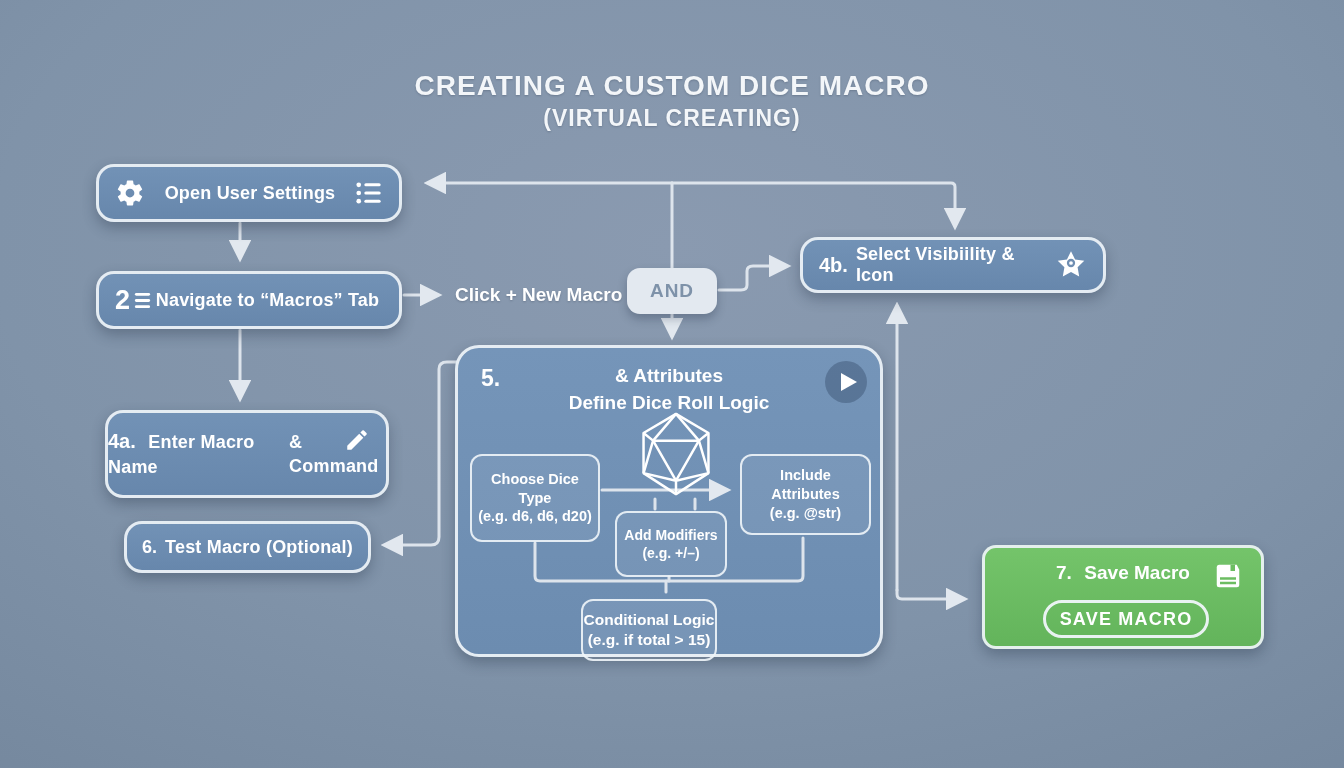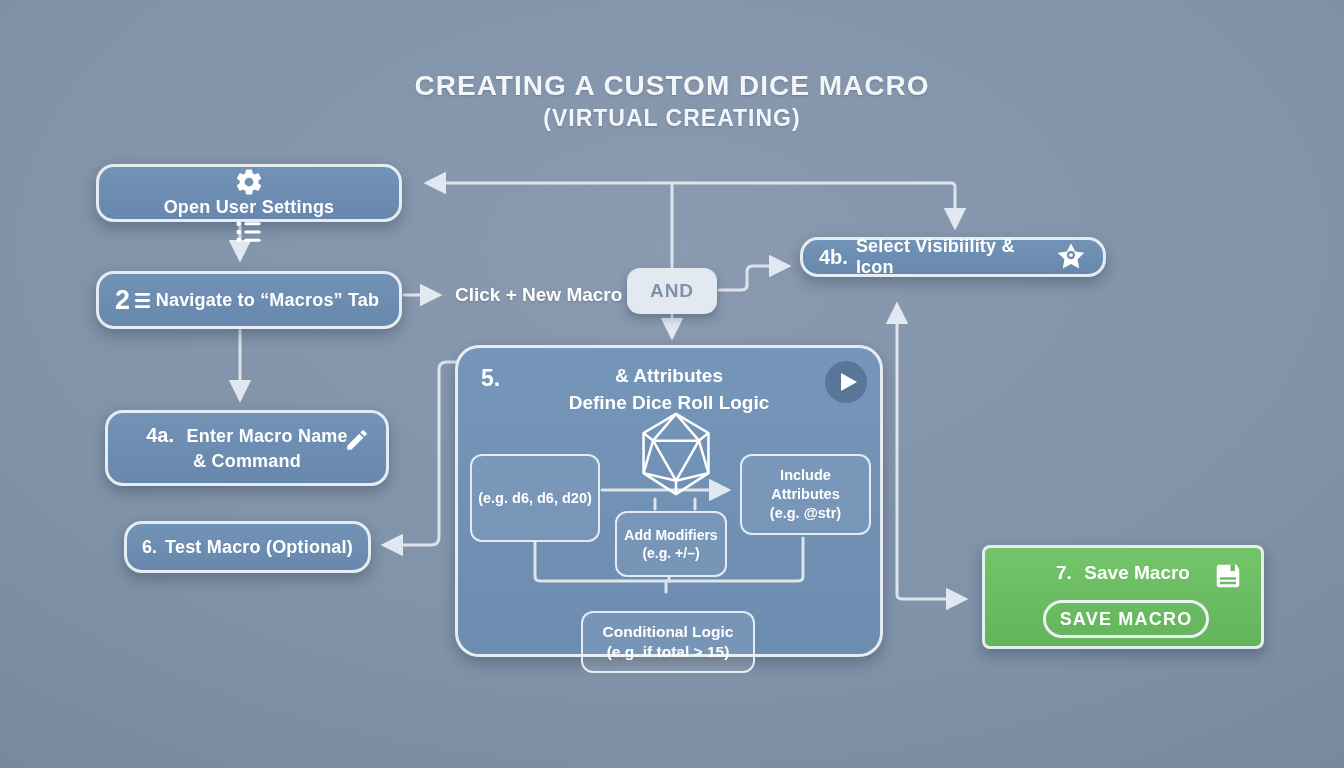--- a/index.html
+++ b/index.html
@@ -19,21 +19,21 @@
   .panel{border-radius:24px;background:linear-gradient(180deg,#7595b9,#6c8cb0);}
   .subbox{position:absolute;box-sizing:border-box;border:2.5px solid rgba(240,245,250,.9);
     border-radius:12px;background:rgba(255,255,255,.06);color:#fff;display:flex;
     flex-direction:column;align-items:center;justify-content:center;text-align:center;
     font-size:14.5px;font-weight:bold;line-height:1.3;}
   .floattext{position:absolute;color:#fff;font-size:19px;font-weight:bold;
     text-shadow:0 1px 2px rgba(30,45,65,.25);}
   .andbox{position:absolute;box-sizing:border-box;background:#e3e9f0;border-radius:13px;
     box-shadow:0 5px 10px rgba(22,37,57,.28);color:#7e92a9;font-size:19px;font-weight:bold;
     display:flex;align-items:center;justify-content:center;letter-spacing:1px;}
-  .greenbox{background:linear-gradient(180deg,#74c46a,#63b45b);border-radius:8px;}
+  .greenbox{background:linear-gradient(180deg,#74c46a,#63b45b);border-radius:14px;}
   .savebtn{position:absolute;left:58px;top:52px;width:166px;height:38px;box-sizing:border-box;
     border:3px solid rgba(240,245,250,.95);border-radius:19px;background:transparent;color:#fff;
     font-family:"Liberation Sans",sans-serif;font-size:18px;font-weight:bold;letter-spacing:1.2px;
     display:flex;align-items:center;justify-content:center;}
   .playbtn{position:absolute;right:13px;top:13px;width:42px;height:42px;border-radius:50%;
     background:rgba(38,58,88,.34);display:flex;align-items:center;justify-content:center;}
   svg.connectors{position:absolute;left:0;top:0;}
 </style>
 </head>
 <body>
@@ -68,21 +68,21 @@
 
       <path d="M240,330 V398" marker-end="url(#arrow)"></path>
     </g>
   </svg>
 
   <div class="titlewrap">
     <div class="title1">CREATING A CUSTOM DICE MACRO</div>
     <div class="title2">(VIRTUAL CREATING)</div>
   </div>
 
-  <div class="node" style="left:96px;top:164px;width:306px;height:58px;padding:0 16px;justify-content:flex-start;flex-direction:column;">
+  <div class="node" style="left:96px;top:164px;width:306px;height:58px;padding:0 16px;justify-content:flex-end;">
     <span class="icon">
       <svg width="30" height="30" viewBox="0 0 24 24" fill="#fff">
         <path fill-rule="evenodd" d="M12 15.5A3.5 3.5 0 1 1 12 8.5a3.5 3.5 0 0 1 0 7zm7.43-2.53c.04-.32.07-.64.07-.97s-.03-.66-.07-.97l2.11-1.65a.5.5 0 0 0 .12-.64l-2-3.46a.5.5 0 0 0-.61-.22l-2.49 1a7.31 7.31 0 0 0-1.69-.98l-.38-2.65A.5.5 0 0 0 14 2h-4a.5.5 0 0 0-.49.42l-.38 2.65c-.61.25-1.17.59-1.69.98l-2.49-1a.5.5 0 0 0-.61.22l-2 3.46a.5.5 0 0 0 .12.64l2.11 1.65c-.04.31-.07.64-.07.97s.03.65.07.97l-2.11 1.65a.5.5 0 0 0-.12.64l2 3.46c.12.22.39.3.61.22l2.49-1c.52.39 1.08.73 1.69.98l.38 2.65c.04.24.25.42.49.42h4c.25 0 .46-.18.49-.42l.38-2.65c.61-.25 1.17-.59 1.69-.98l2.49 1c.23.09.49 0 .61-.22l2-3.46a.5.5 0 0 0-.12-.64l-2.11-1.65z"></path>
       </svg>
     </span>
     <span class="pilltext" style="flex:1;text-align:center;">Open User Settings</span>
     <span class="icon">
       <svg width="28" height="28" viewBox="0 0 24 24" fill="#fff">
         <circle cx="3.2" cy="5" r="2"></circle>
           <rect x="8" y="3.7" width="14" height="2.6" rx="1.3"></rect>
@@ -105,33 +105,33 @@
     </span>
     <span class="pilltext" style="flex:1;text-align:center;">Navigate to “Macros” Tab</span>
   </div>
 
   <div class="floattext" style="left:455px;top:284px;">Click + New Macro</div>
 
   <div class="andbox" style="left:627px;top:268px;width:90px;height:46px;">
     <span>AND</span>
   </div>
 
-  <div class="node" style="left:800px;top:237px;width:306px;height:40px;padding:0 16px;justify-content:space-between;">
+  <div class="node" style="left:800px;top:237px;width:306px;height:56px;padding:0 16px;justify-content:space-between;">
     <span class="num">4b.</span>
     <span class="pilltext">Select Visibiility &amp; Icon</span>
     <span class="icon" style="margin-left:12px;">
       <svg width="32" height="32" viewBox="0 0 24 24">
         <path d="M12 1.6l3.05 6.25 6.9 1-5 4.85 1.2 6.85L12 17.3l-6.15 3.25 1.2-6.85-5-4.85 6.9-1z" fill="#fff"></path>
         <circle cx="12" cy="10.5" r="3.1" fill="#6f8eb2"></circle>
         <circle cx="12" cy="10.5" r="1.4" fill="#fff"></circle>
       </svg>
     </span>
   </div>
 
-  <div class="node" style="left:105px;top:410px;width:284px;height:76px;flex-direction:column;justify-content:center;line-height:1.35;">
+  <div class="node" style="left:105px;top:410px;width:284px;height:88px;flex-direction:row;justify-content:center;line-height:1.35;">
     <div>
       <span class="num">4a.</span>
       <span class="pilltext">Enter Macro Name</span>
     </div>
     <div class="pilltext">&amp; Command</div>
     <span class="icon" style="position:absolute;right:16px;top:14px;">
       <svg width="26" height="26" viewBox="0 0 24 24" fill="#fff">
         <path d="M3 17.25V21h3.75L17.81 9.94l-3.75-3.75L3 17.25zm17.71-10.21a1 1 0 0 0 0-1.41l-2.34-2.34a1 1 0 0 0-1.41 0l-1.83 1.83 3.75 3.75 1.83-1.83z"></path>
       </svg>
     </span>
@@ -170,34 +170,35 @@
 
     <span class="icon" style="position:absolute;left:179px;top:64px;">
       <svg width="78" height="84" viewBox="0 0 80 88" fill="none" stroke="#fff" stroke-width="2.6" stroke-linejoin="round">
         <polygon points="40,2 74,22 74,64 40,86 6,64 6,22"></polygon>
         <polygon points="16,30 64,30 40,72"></polygon>
         <path d="M40,2 L16,30 M40,2 L64,30 M6,22 L16,30 M74,22 L64,30 M6,64 L16,30 M74,64 L64,30 M6,64 L40,72 M74,64 L40,72 M40,86 L40,72"></path>
       </svg>
     </span>
 
     <div class="subbox" style="left:12px;top:106px;width:130px;height:88px;padding:4px;">
+      <div>Choose Dice Type</div>
       <div>(e.g. d6, d6, d20)</div>
     </div>
 
     <div class="subbox" style="left:282px;top:106px;width:131px;height:81px;padding:4px;">
       <div>Include Attributes</div>
       <div>(e.g. @str)</div>
     </div>
 
     <div class="subbox" style="left:157px;top:163px;width:112px;height:66px;padding:4px;font-size:14px;">
       <div>Add Modifiers</div>
       <div>(e.g. +/–)</div>
     </div>
 
-    <div class="subbox" style="left:123px;top:263px;width:174px;height:62px;font-size:15.5px;background:rgba(255,255,255,.08);">
+    <div class="subbox" style="left:123px;top:251px;width:136px;height:62px;font-size:15.5px;background:rgba(255,255,255,.08);">
       <div>Conditional Logic</div>
       <div>(e.g. if total &gt; 15)</div>
     </div>
   </div>
 
   <div class="node greenbox" style="left:982px;top:545px;width:282px;height:104px;">
     <div style="position:absolute;left:0;top:14px;width:100%;text-align:center;">
       <span class="num" style="font-size:19px;">7.</span>
       <span style="font-size:19px;font-weight:bold;">Save Macro</span>
     </div>

